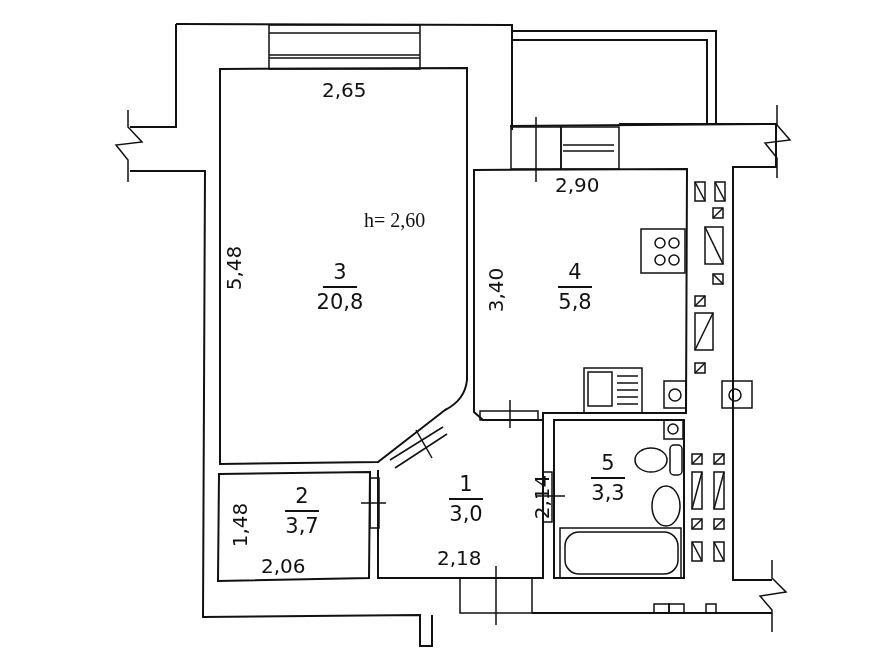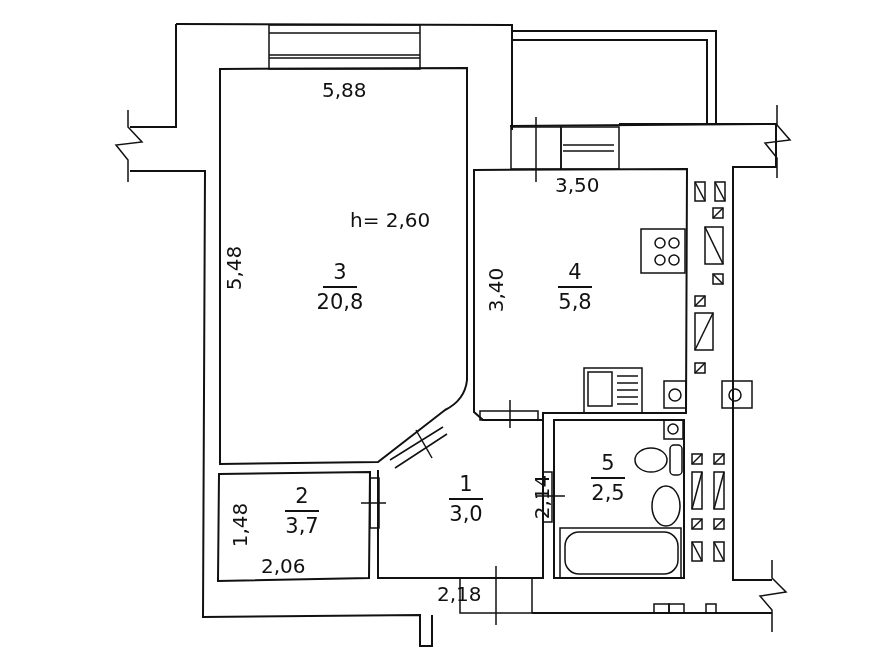--- a/index.html
+++ b/index.html
@@ -128,36 +128,36 @@
     </g>
 
   <path class="w" d="M554,420 L684,420 L684,578 L554,578 Z"></path>
   <rect class="t" x="560" y="528" width="121" height="50"></rect>
   <rect class="t" x="565" y="532" width="113" height="42" rx="14"></rect>
   <ellipse class="t" cx="651" cy="460" rx="16" ry="12"></ellipse>
   <rect class="t" x="670" y="445" width="12" height="30" rx="4"></rect>
   <ellipse class="t" cx="666" cy="506" rx="14" ry="20"></ellipse>
 </svg>
 
-<div class="lbl" style="left:322px;top:80px;">5,88</div>
+<div class="lbl" style="left:322px;top:80px;">2,65</div>
 <div class="lbl vert" style="left:212px;top:258px;">5,48</div>
-<div class="lbl" style="left:350px;top:210px;">h= 2,60</div>
+<div class="lbl" style="left:364px;top:210px;font-family:Liberation Serif, serif;">h= 2,60</div>
 <div class="room" style="left:315px;top:262px;width:50px;">
   <span class="n">3</span><span class="bar" style="width:34px;"></span><span>20,8</span>
 </div>
-<div class="lbl" style="left:555px;top:175px;">3,50</div>
+<div class="lbl" style="left:555px;top:175px;">2,90</div>
 <div class="lbl vert" style="left:474px;top:280px;">3,40</div>
 <div class="room" style="left:555px;top:262px;width:40px;">
   <span class="n">4</span><span class="bar" style="width:34px;"></span><span>5,8</span>
 </div>
 <div class="room" style="left:280px;top:486px;width:44px;">
   <span class="n">2</span><span class="bar" style="width:34px;"></span><span>3,7</span>
 </div>
 <div class="lbl vert" style="left:218px;top:515px;">1,48</div>
 <div class="lbl" style="left:261px;top:556px;">2,06</div>
 <div class="room" style="left:446px;top:474px;width:40px;">
   <span class="n">1</span><span class="bar" style="width:34px;"></span><span>3,0</span>
 </div>
-<div class="lbl" style="left:437px;top:584px;">2,18</div>
+<div class="lbl" style="left:437px;top:548px;">2,18</div>
 <div class="lbl vert" style="left:520px;top:487px;">2,14</div>
 <div class="room" style="left:588px;top:453px;width:40px;">
-  <span class="n">5</span><span class="bar" style="width:34px;"></span><span>2,5</span>
+  <span class="n">5</span><span class="bar" style="width:34px;"></span><span>3,3</span>
 </div>
 
 </body></html>

